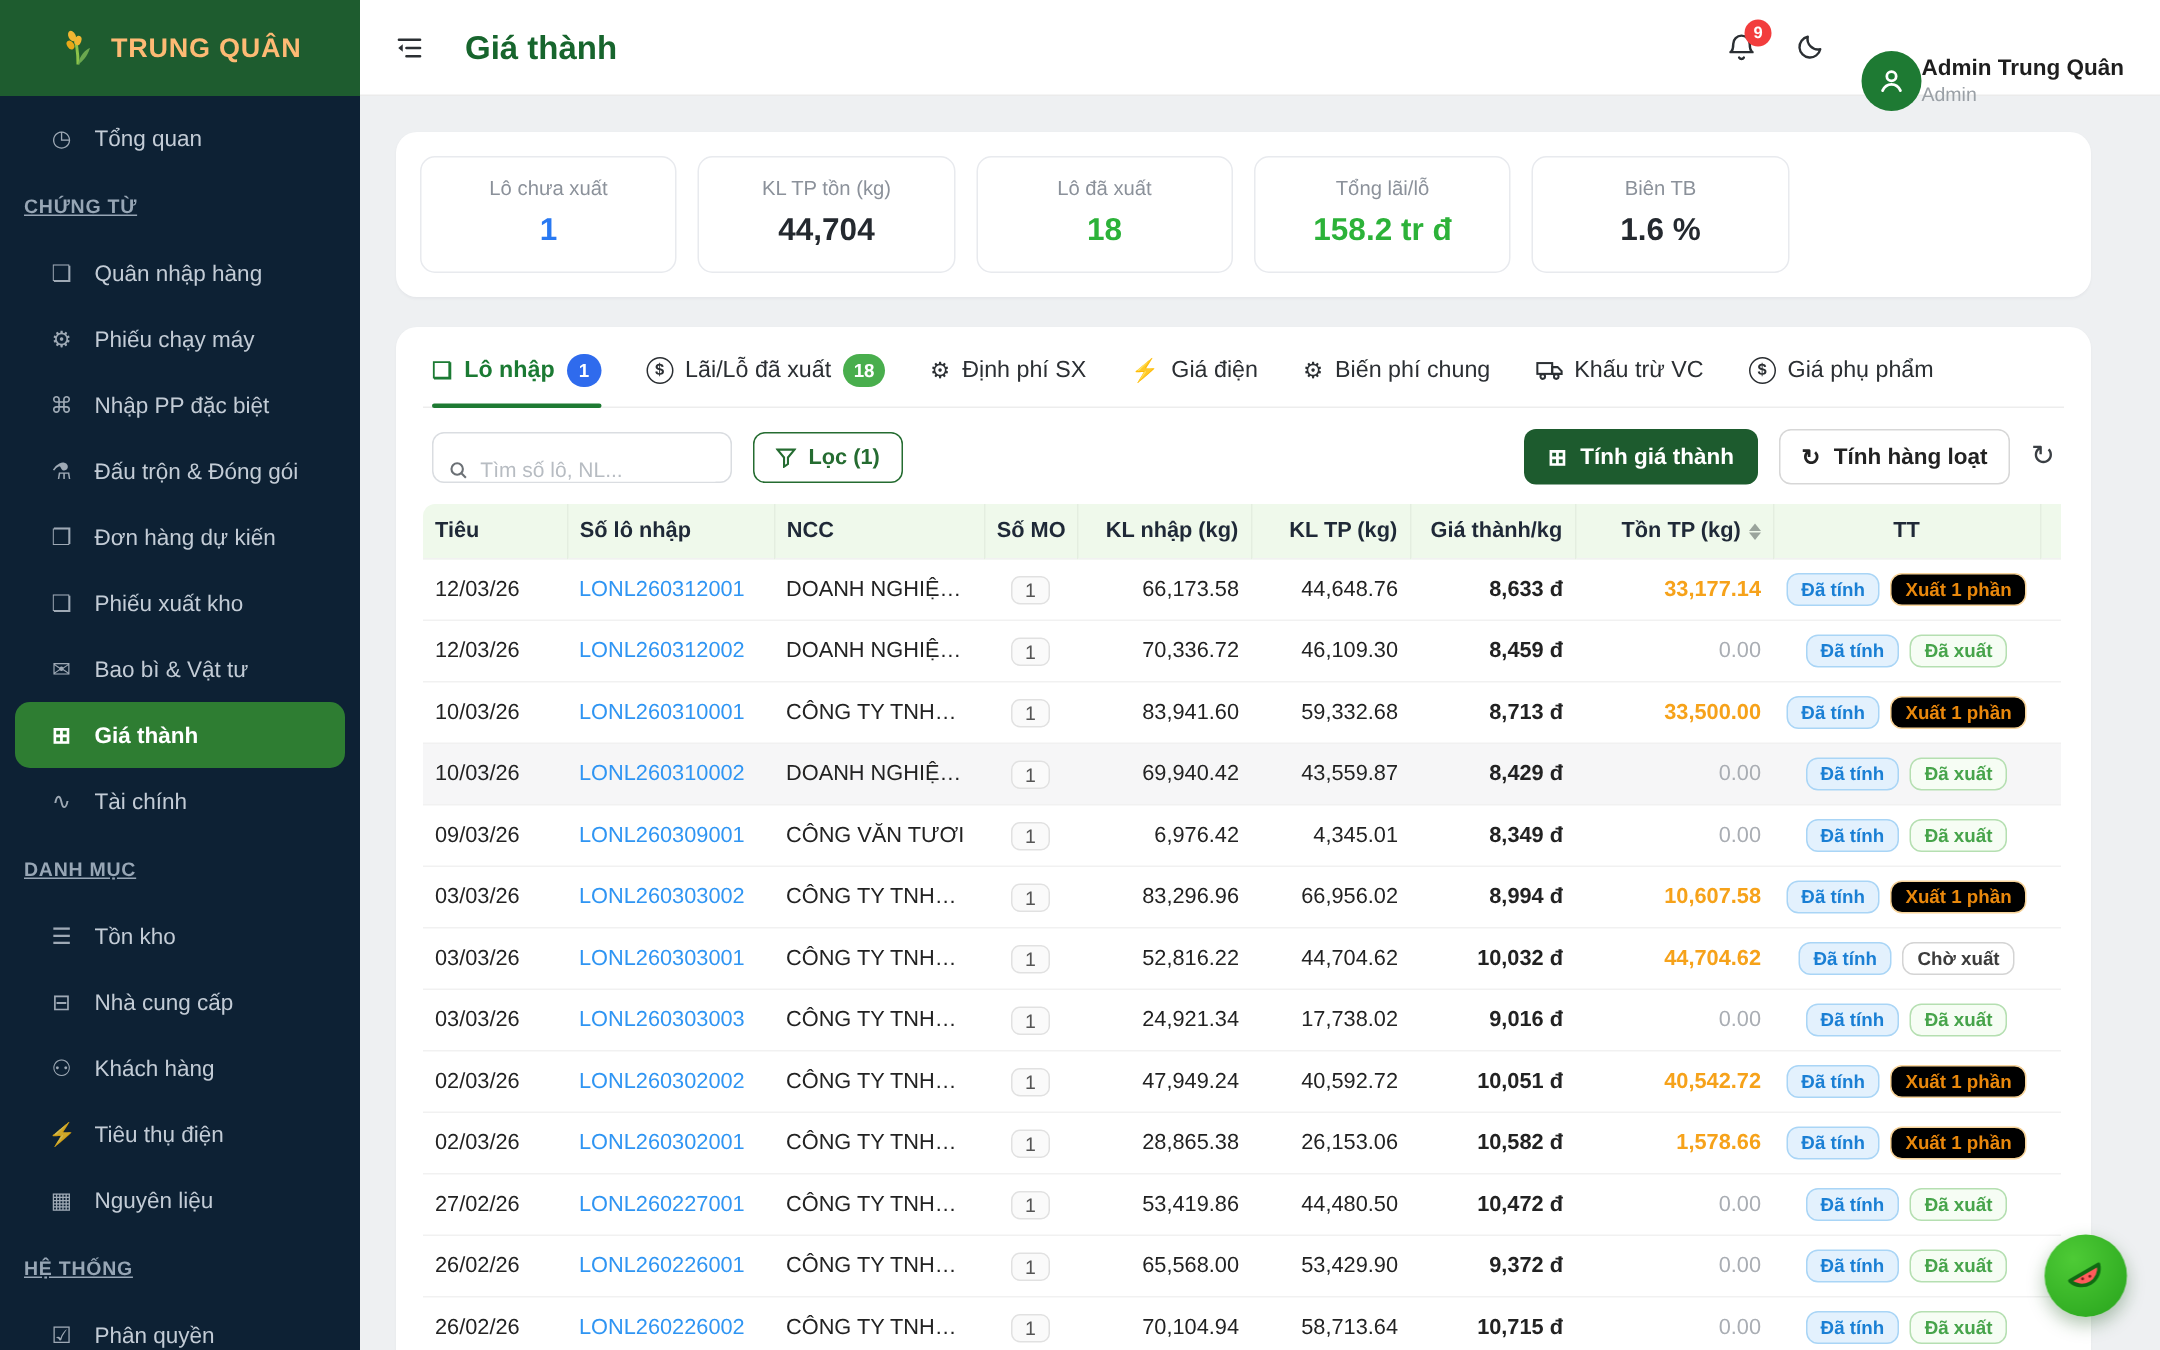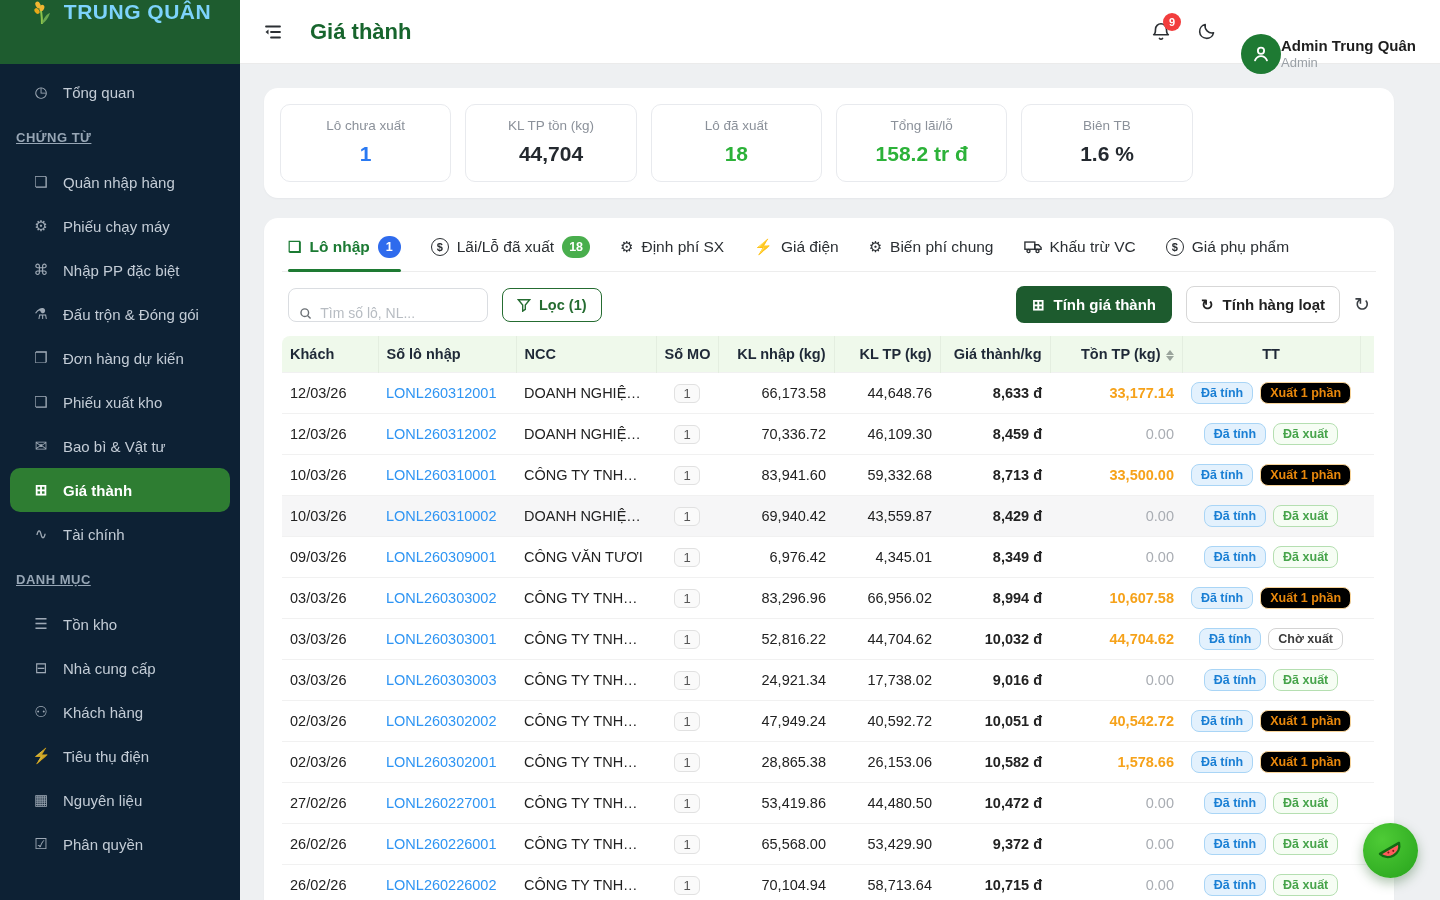--- a/index.html
+++ b/index.html
@@ -2,22 +2,22 @@
 <html lang="vi"><head>
 <meta charset="utf-8">
 <style>
   * { margin:0; padding:0; box-sizing:border-box; }
   html,body { width:1440px; height:900px; overflow:hidden; background:#eef0f2;
     font-family:"Liberation Sans", sans-serif; color:#222; }
   .app { display:flex; width:1440px; height:900px; }
 
   
   .sidebar { width:240px; min-width:240px; background:#0d2134; height:900px; overflow:hidden; }
-  .logo { height:64px; background:#1e5c2f; display:flex; justify-content:center; gap:9px;
-          color:#7dd3fc; font-size:21px; font-weight:700; letter-spacing:.5px; }
+  .logo { height:64px; background:#1e5c2f; display:flex; align-items:center; justify-content:center; gap:9px;
+          color:#fdba74; font-size:18px; font-weight:700; letter-spacing:.5px; }
   .nav { padding-top:6px; }
   .entry { height:44px; display:flex; align-items:center; gap:13px; padding:0 14px 0 32px;
            color:#c3ccd6; font-size:15px; cursor:pointer; white-space:nowrap; }
   .entry .ic { width:18px; text-align:center; font-size:15px; opacity:.8; }
   .entry[data-kind="section"] { color:#97a6b5; font-size:13px; font-weight:700; letter-spacing:.5px;
            padding-left:16px; height:46px; cursor:default;text-decoration:underline; }
   .entry[data-active="true"] { background:#2e7d32; border-radius:10px; margin:0 10px; padding-left:22px;
            color:#fff; font-weight:600; }
   .entry[data-active="true"] .ic { opacity:1; }
 
@@ -214,20 +214,24 @@
         <div class="entry" data-kind="item" data-active="false">
           <span class="ic">⚡</span>
           <span>Tiêu thụ điện</span>
         </div>
 
         <div class="entry" data-kind="item" data-active="false">
           <span class="ic">▦</span>
           <span>Nguyên liệu</span>
         </div>
 
+        <div class="entry" data-kind="section">
+
+          <span>HỆ THỐNG</span>
+        </div>
 
         <div class="entry" data-kind="item" data-active="false">
           <span class="ic">☑</span>
           <span>Phân quyền</span>
         </div>
 
     </nav>
   </aside>
 
   <div class="main">
@@ -378,21 +382,21 @@
                 <col class="c4">
                 <col class="c5">
               <col class="c6">
                 <col class="c7">
                 <col class="c8">
                 <col class="c9">
                 <col class="c10">
             </colgroup>
             <thead>
               <tr>
-                <th>Khách</th>
+                <th>Tiêu</th>
                 <th>Số lô nhập</th>
                 <th>NCC</th>
                 <th class="ctr">Số MO</th>
                 <th class="num">KL nhập (kg)</th>
                 <th class="num">KL TP (kg)</th>
                 <th class="num">Giá thành/kg</th>
                 <th class="num">
                   <span>Tồn TP (kg)</span><span class="sorter">
                       <i class="up"></i>
                       <i class="dn"></i>

